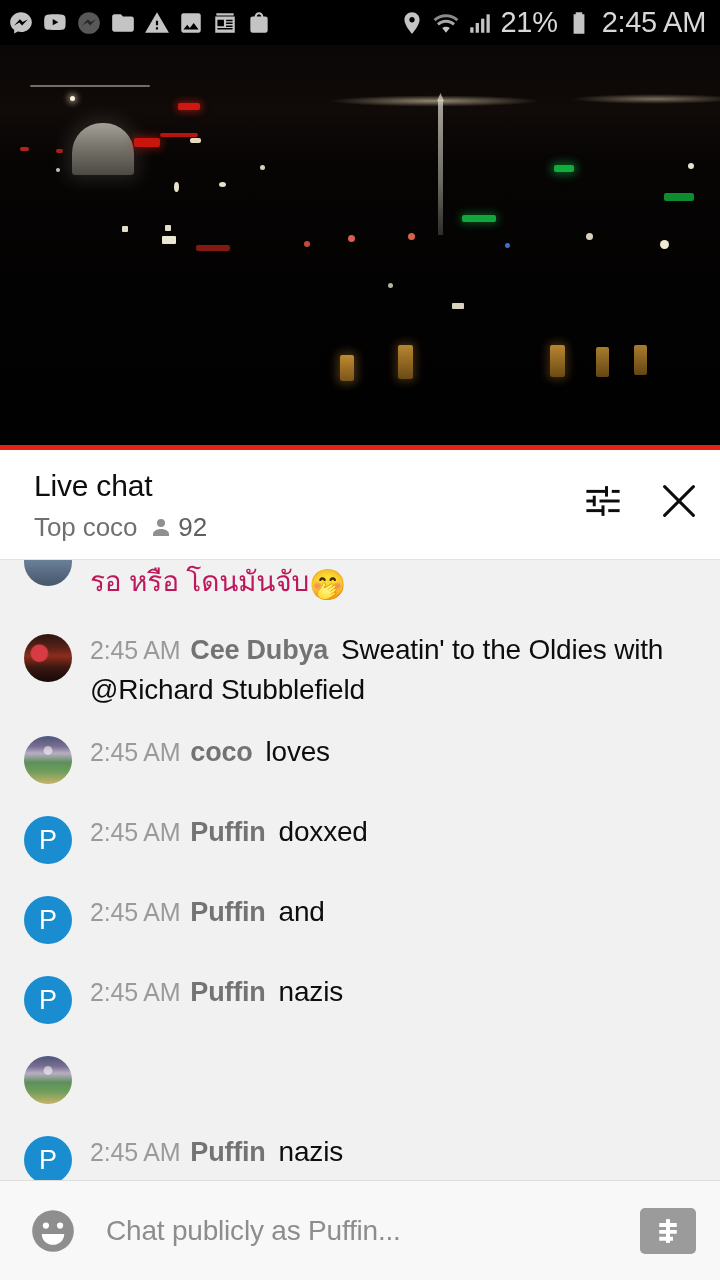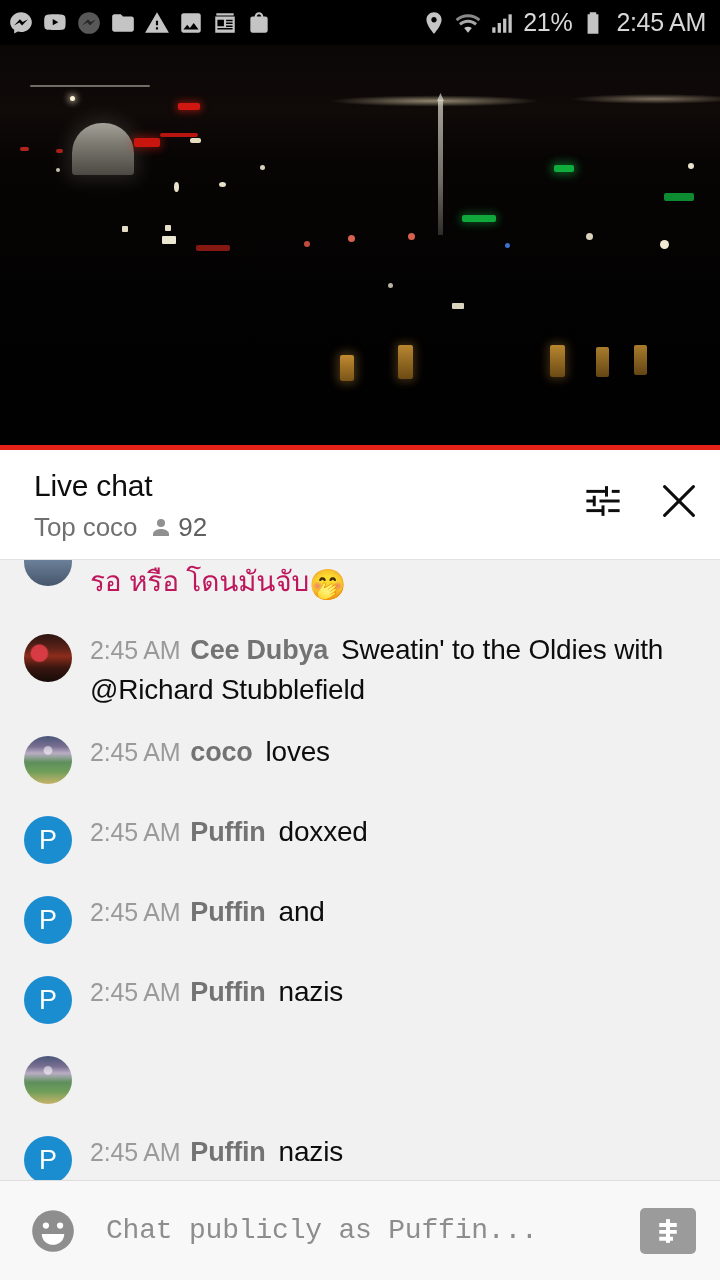--- a/index.html
+++ b/index.html
@@ -16,21 +16,21 @@
     width: 720px; height: 45px;
     background: #000;
     display: flex; align-items: center;
     padding: 0 14px 0 8px;
   }
   .sb-left { display: flex; align-items: center; gap: 8px; }
   .sb-right { margin-left: auto; display: flex; align-items: center; gap: 8px; }
   .sb-icon { width: 26px; height: 26px; display: block; fill: #c4c4c4; }
   .sb-icon.dim { opacity: 0.45; }
   .sb-text {
-    color: #d8d8d8; font-size: 25px; letter-spacing: -0.3px;
+    color: #d8d8d8; font-size: 29px; letter-spacing: -0.3px;
     font-family: "Liberation Sans", sans-serif;
   }
   .sb-time { margin-left: 2px; }
 
   
   .video {
     position: relative;
     width: 720px; height: 405px;
     background: #020101;
     overflow: hidden;
@@ -184,21 +184,21 @@
     border-top: 1px solid #dedede;
     display: flex; align-items: center;
     padding: 0 24px 0 28px;
   }
   .emoji-btn { width: 50px; height: 50px; flex: 0 0 50px; }
   .emoji-btn svg { display:block; }
   .chat-input {
     flex: 1 1 auto;
     border: none; outline: none; background: transparent;
     font-size: 28px; color: #8d8d8d;
-    font-family: Liberation Mono, monospace;
+    font-family: Liberation Sans, sans-serif;
     padding-left: 28px;
     letter-spacing: -0.2px;
   }
   .chat-input::placeholder { color: #8d8d8d; opacity: 1; }
   .superchat-btn {
     width: 56px; height: 46px; flex: 0 0 56px;
     background: #9b9b9b; border: none; border-radius: 5px;
     display:flex; align-items:center; justify-content:center;
     cursor: pointer; margin-left: 10px;
   }

